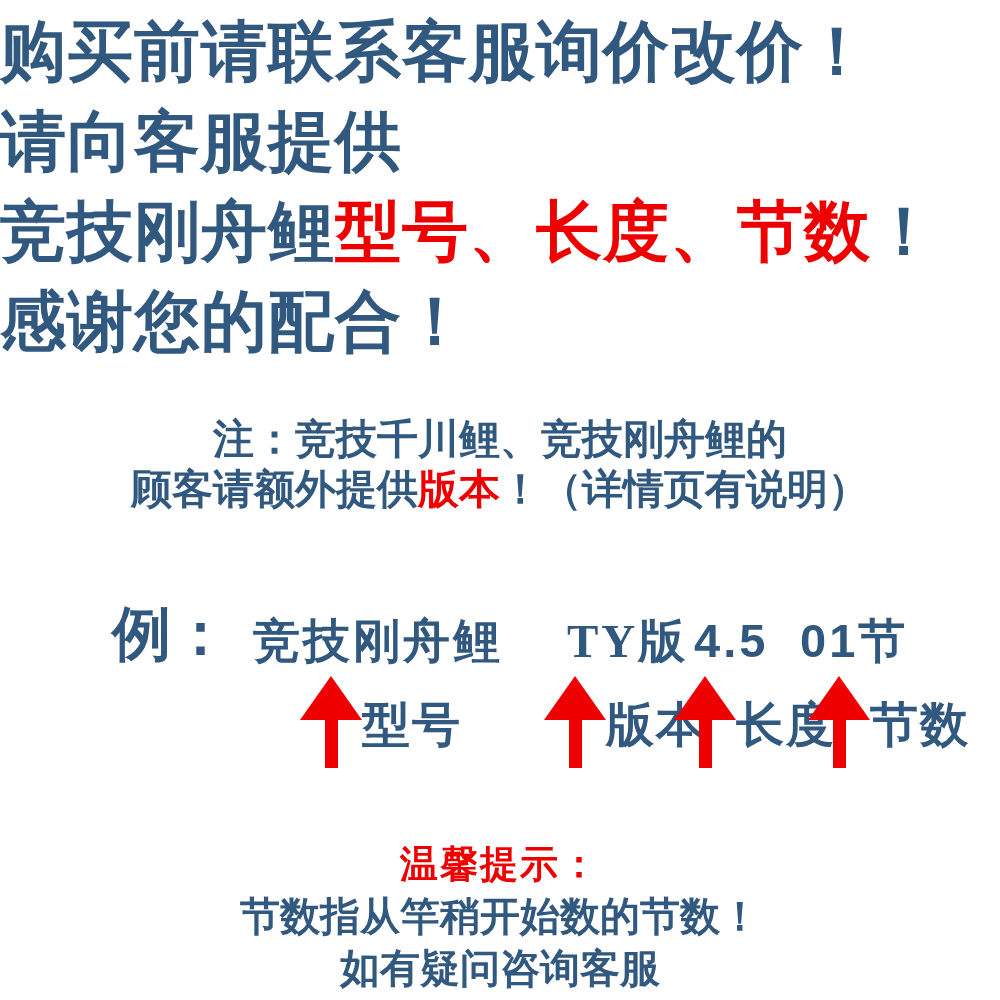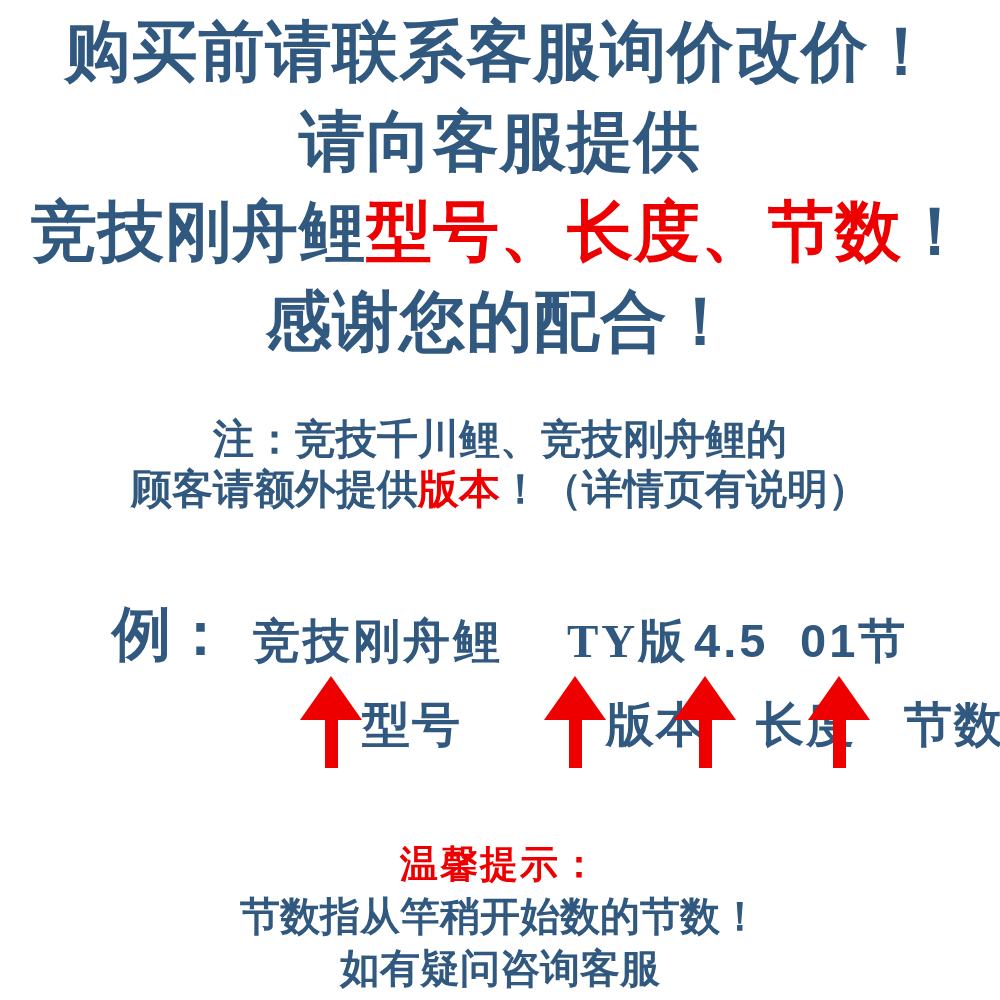--- a/index.html
+++ b/index.html
@@ -18,21 +18,20 @@
     width:1000px;
     height:1000px;
     background:var(--bg);
     overflow:hidden;
     color:var(--blue);
   }
   
   .headline{
     position:absolute;
     top:6px; left:0; right:0;
-    text-align:center;
   }
   .headline .h-line{
     font-size:66px;
     line-height:90px;
     letter-spacing:1px;
     white-space:nowrap;
   }
   .red{color:var(--red);}
   .blue{color:var(--blue);}
   
@@ -69,22 +68,22 @@
   .col{
     position:absolute;
     top:676px;
     width:140px;
     display:flex;
     flex-direction:row;
     align-items:center;
   }
   .col.c0{left:300px;}
   .col.c1{left:544px;}
-  .col.c2{left:674px;gap:20px;}
-  .col.c3{left:808px;gap:34px;}
+  .col.c2{left:674px;}
+  .col.c3{left:808px;}
   .arrow{
     display:flex;
     flex-direction:column;
     align-items:center;
   }
   .arrow-head{
     width:0;height:0;
     border-left:31px solid transparent;
     border-right:31px solid transparent;
     border-bottom:44px solid var(--red);

